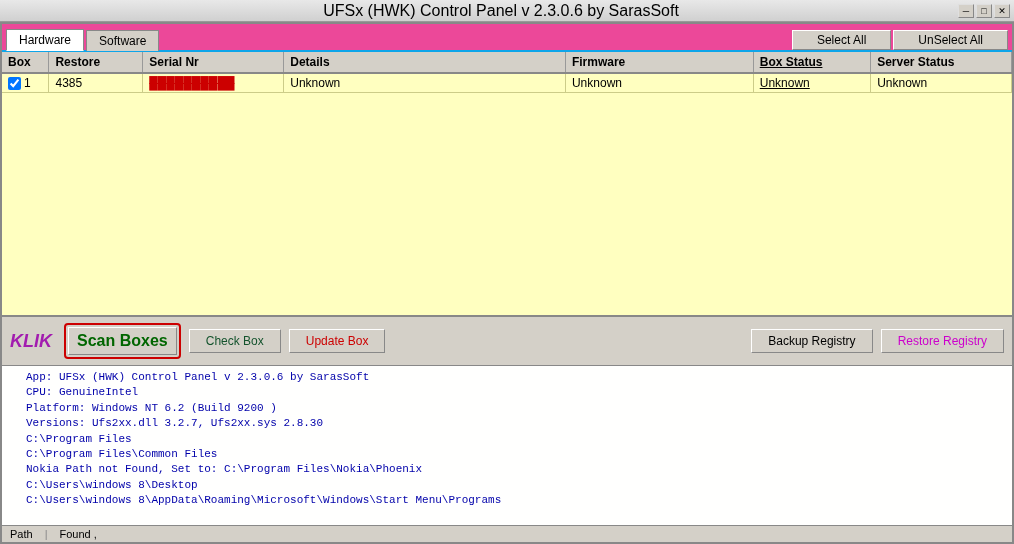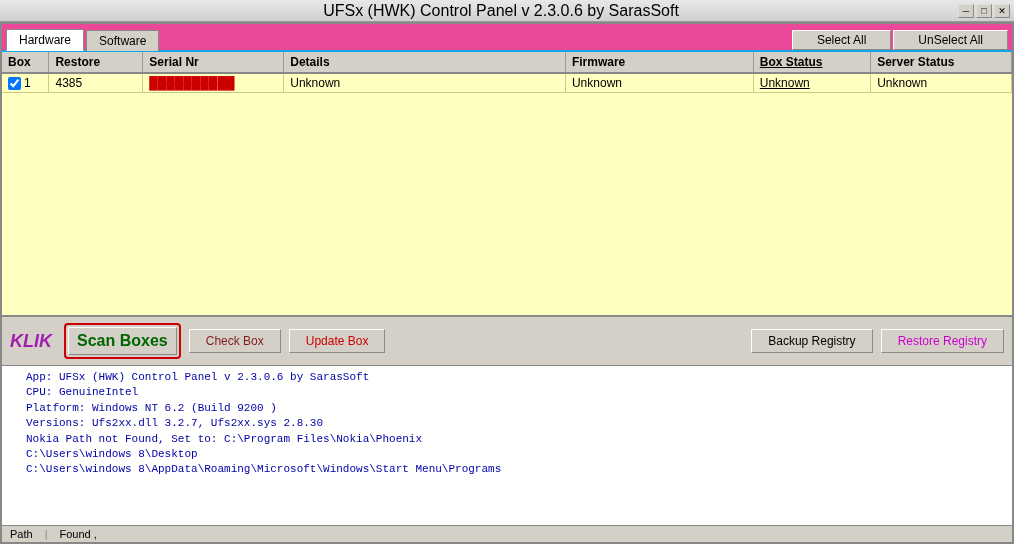--- a/index.html
+++ b/index.html
@@ -189,21 +189,21 @@
       border: 1px solid #888;
       border-top-color: #ffffff;
       border-left-color: #ffffff;
       cursor: pointer;
       font-size: 16px;
       color: #006600;
       font-weight: bold;
     }
 
     .check-btn {
-      color: #7f1d1d;
+      color: #14532d;
       border: 1px solid #888;
       border-top-color: #ffffff;
       border-left-color: #ffffff;
     }
     .update-btn {
       color: #cc0000;
       border: 1px solid #888;
       border-top-color: #ffffff;
       border-left-color: #ffffff;
     }
@@ -328,20 +328,22 @@
     <div style="flex:1"></div>
     <button class="action-btn backup-btn">Backup Registry</button>
     <button class="action-btn restore-btn">Restore Registry</button>
   </div>
 
   <div class="log-area">
     <div class="log-line">App: UFSx (HWK) Control Panel v 2.3.0.6 by SarasSoft</div>
     <div class="log-line">CPU: GenuineIntel</div>
     <div class="log-line">Platform: Windows NT 6.2 (Build 9200 )</div>
     <div class="log-line">Versions: Ufs2xx.dll 3.2.7, Ufs2xx.sys 2.8.30</div>
+    <div class="log-line">C:\Program Files</div>
+    <div class="log-line">C:\Program Files\Common Files</div>
     <div class="log-line">Nokia Path not Found, Set to: C:\Program Files\Nokia\Phoenix</div>
     <div class="log-line">C:\Users\windows 8\Desktop</div>
     <div class="log-line">C:\Users\windows 8\AppData\Roaming\Microsoft\Windows\Start Menu\Programs</div>
   </div>
 
   <div class="status-bar">
     <span class="status-item">Path</span>
     <span class="status-sep">|</span>
     <span class="status-item">Found ,</span>
   </div>

